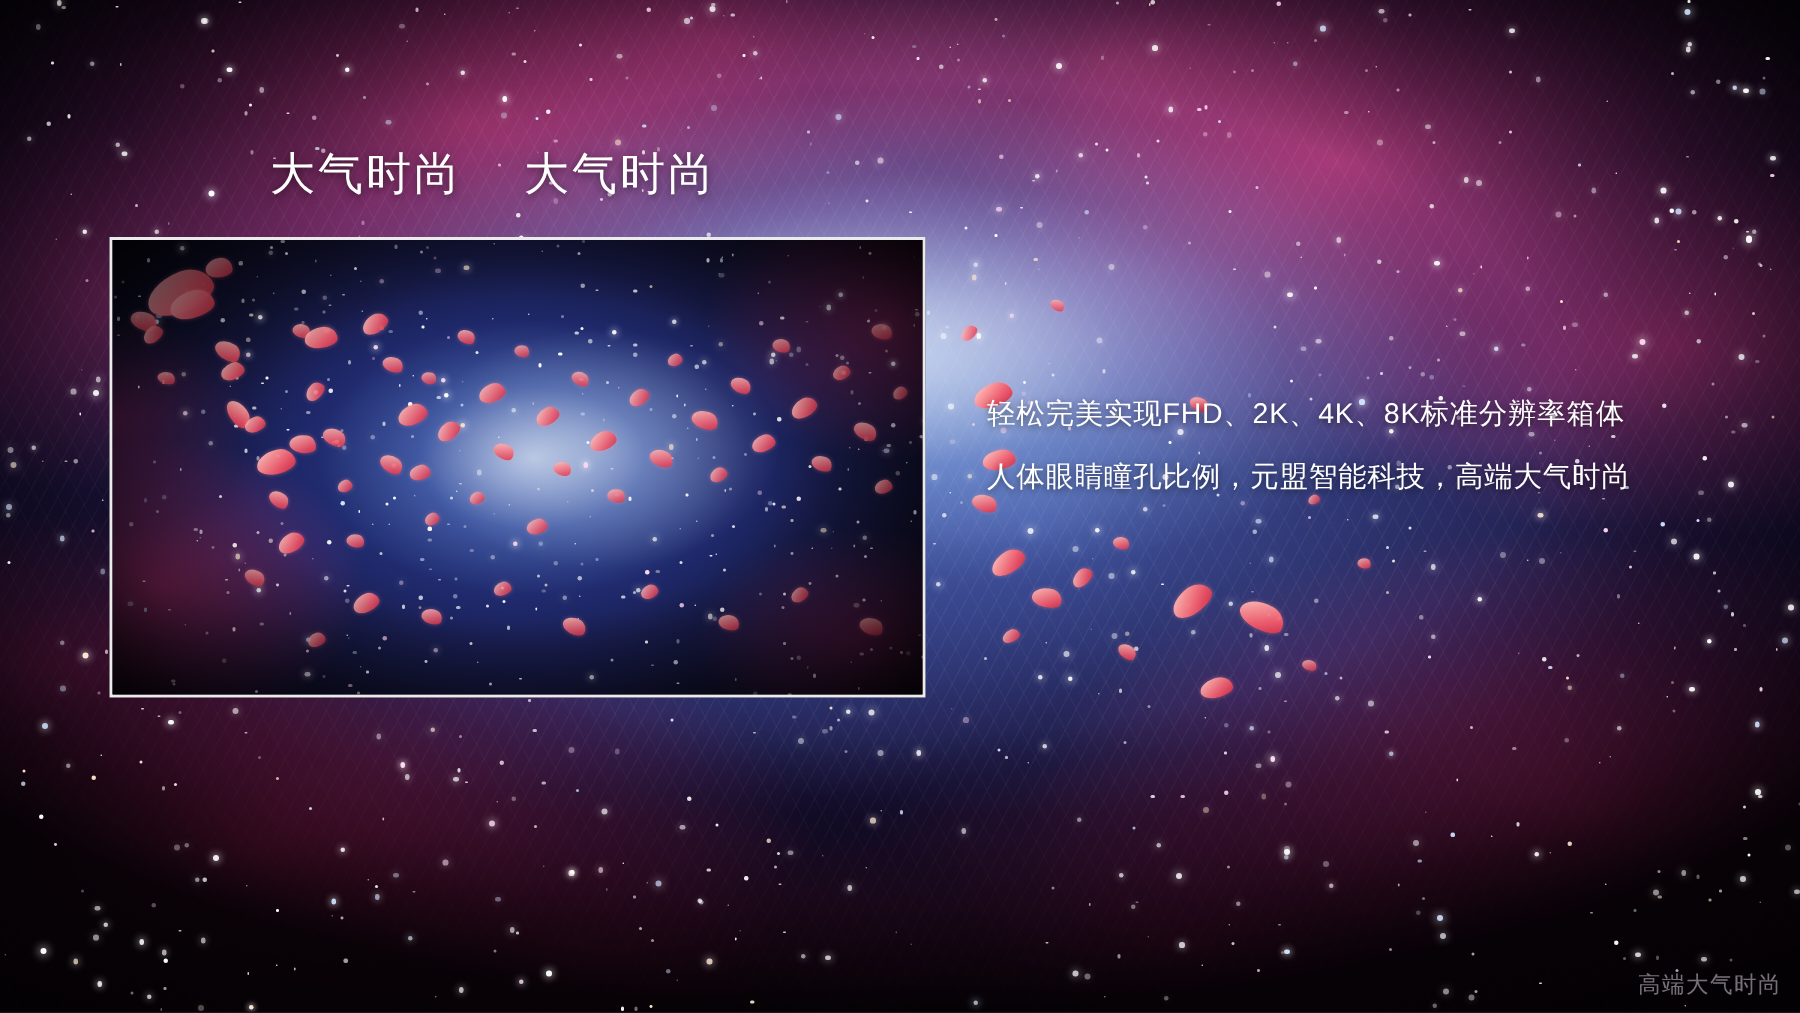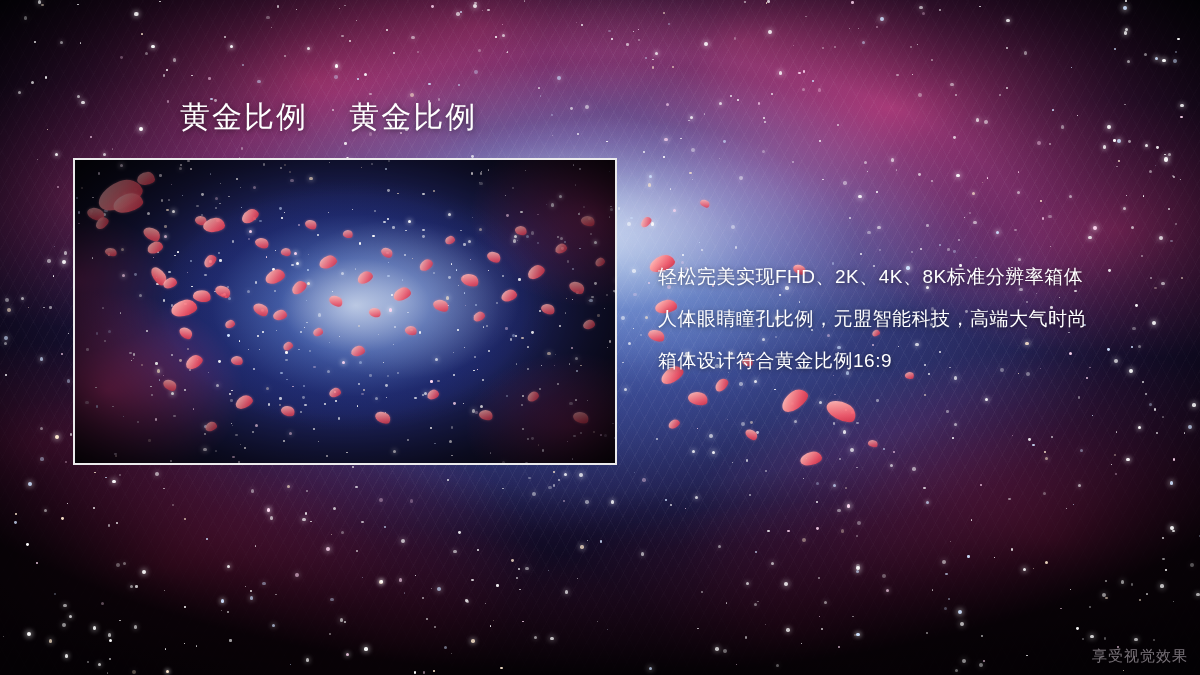--- a/index.html
+++ b/index.html
@@ -1064,21 +1064,21 @@
       <span class="petal" style="left:800px;top:452px;width:22px;height:13px;transform:rotate(-12deg);opacity:0.92"></span>
       <span class="petal" style="left:745px;top:430px;width:13px;height:9px;transform:rotate(40deg);opacity:0.88"></span>
       <span class="petal" style="left:668px;top:420px;width:12px;height:8px;transform:rotate(-25deg);opacity:0.86"></span>
       <span class="petal" style="left:905px;top:372px;width:9px;height:7px;transform:rotate(12deg);opacity:0.85"></span>
       <span class="petal" style="left:872px;top:330px;width:8px;height:6px;transform:rotate(-20deg);opacity:0.82"></span>
       <span class="petal" style="left:700px;top:200px;width:10px;height:7px;transform:rotate(34deg);opacity:0.8"></span>
       <span class="petal" style="left:640px;top:218px;width:12px;height:8px;transform:rotate(-40deg);opacity:0.8"></span>
       <span class="petal" style="left:868px;top:440px;width:10px;height:7px;transform:rotate(22deg);opacity:0.8"></span>
     </div>
 
-  <div class="title">黄金比例    黄金比例</div>
+  <div class="title">大气时尚    大气时尚</div>
 
   <div class="frame">
     <div class="frame-img"></div>
     <div class="frame-neb frame-red-l"></div>
     <div class="frame-neb frame-red-r"></div>
     <div class="stars" id="frame-stars">
         <i style="left:3.3px;top:62.9px;width:1.3px;height:1.3px;opacity:0.56;background:#ffd9f2;"></i>
         <i style="left:71.4px;top:170.0px;width:2.1px;height:2.1px;opacity:0.87;background:#ffffff;"></i>
         <i style="left:533.7px;top:180.1px;width:2.6px;height:2.6px;opacity:0.90;background:#ffffff;"></i>
         <i style="left:313.9px;top:148.3px;width:3.4px;height:3.4px;opacity:0.94;background:#ffd9f2;box-shadow:0 0 4.4px 1.3px rgba(255,255,255,0.42);"></i>
@@ -1557,17 +1557,16 @@
         <span class="petal" style="left:498px;top:252px;width:16px;height:11px;transform:rotate(22deg);opacity:0.86"></span>
         <span class="petal" style="left:88px;top:220px;width:14px;height:10px;transform:rotate(34deg);opacity:0.84"></span>
         <span class="petal" style="left:130px;top:262px;width:12px;height:9px;transform:rotate(-18deg);opacity:0.82"></span>
       </div>
     <div class="frame-vig"></div>
   </div>
 
   <div class="body-text">
     <p>轻松完美实现FHD、2K、4K、8K标准分辨率箱体</p>
     <p>人体眼睛瞳孔比例，元盟智能科技，高端大气时尚</p>
-    <p>箱体设计符合黄金比例16:9</p>
   </div>
 
-  <div class="watermark">享受视觉效果</div>
+  <div class="watermark">高端大气时尚</div>
 </div>
 
 </body></html>

